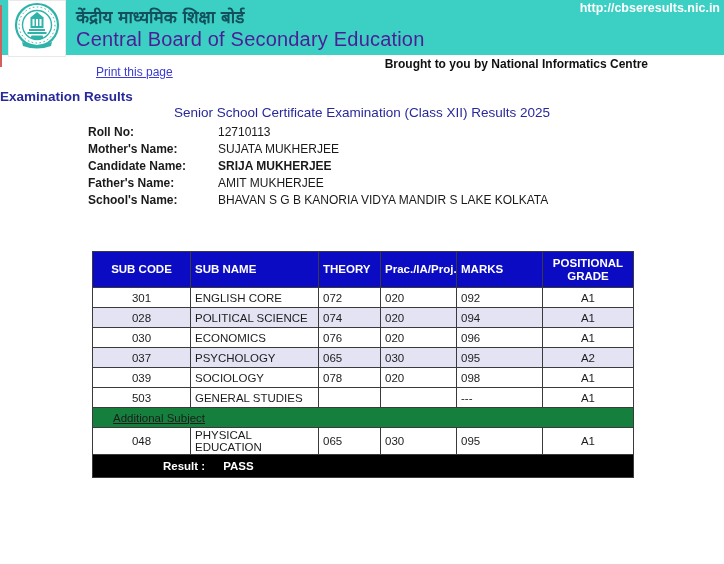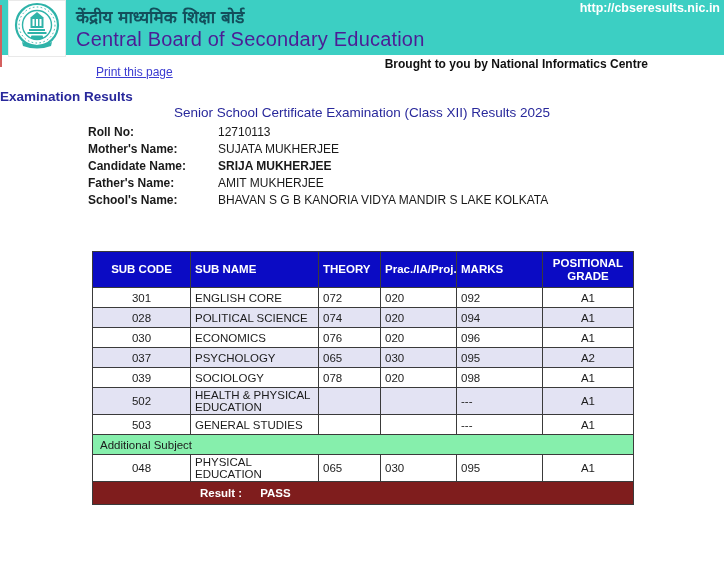--- a/index.html
+++ b/index.html
@@ -39,23 +39,23 @@
                 table-layout:fixed;font-size:11.5px;color:#1c1c1c;}
   .results th,.results td{border:1px solid #3a3a3a;overflow:hidden;}
   .results th{background:#0b0bc4;color:#fff;font-weight:bold;height:33px;
               padding:1px 4px;line-height:13px;}
   .results th.center{text-align:center;}
   .results th.left{text-align:left;}
   .results td{height:17px;padding:1px 4px;background:#fff;}
   .results td.code{text-align:center;}
   .results td.grade{text-align:center;}
   .results tr.shaded td{background:#e3e3f3;}
-  .results tr.section td{background:#86efac;padding-left:7px;}
-  .results tr.result td{background:#7f1d1d;color:#fff;font-weight:bold;height:20px;
-                        padding-left:107px;}
+  .results tr.section td{background:#15803d;padding-left:20px;text-decoration:underline;}
+  .results tr.result td{background:#000000;color:#fff;font-weight:bold;height:20px;
+                        padding-left:70px;}
   .result-value{margin-left:18px;}
 </style>
 </head>
 <body>
 
 <div class="page">
 
   <div class="header">
     <div class="site-url">http://cbseresults.nic.in</div>
     <div class="org-hindi">केंद्रीय माध्यमिक शिक्षा बोर्ड</div>
@@ -165,28 +165,20 @@
           <td class="grade">A2</td>
         </tr>
         <tr class="">
           <td class="code">039</td>
           <td class="name">SOCIOLOGY</td>
           <td class="num">078</td>
           <td class="num">020</td>
           <td class="num">098</td>
           <td class="grade">A1</td>
         </tr>
-        <tr class="shaded">
-          <td class="code">502</td>
-          <td class="name">HEALTH &amp; PHYSICAL EDUCATION</td>
-          <td class="num"></td>
-          <td class="num"></td>
-          <td class="num">---</td>
-          <td class="grade">A1</td>
-        </tr>
         <tr class="">
           <td class="code">503</td>
           <td class="name">GENERAL STUDIES</td>
           <td class="num"></td>
           <td class="num"></td>
           <td class="num">---</td>
           <td class="grade">A1</td>
         </tr>
         <tr class="section">
           <td colspan="6">Additional Subject</td>

